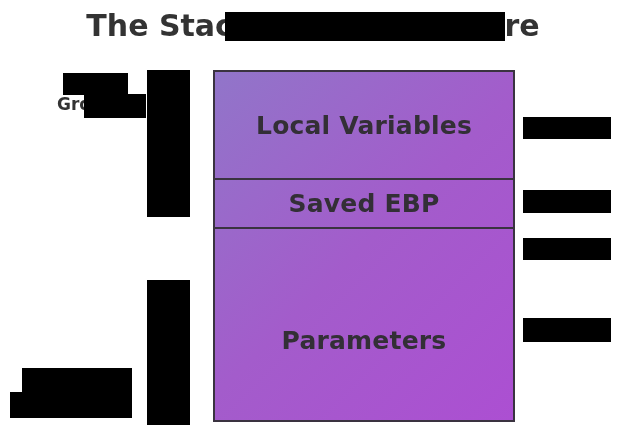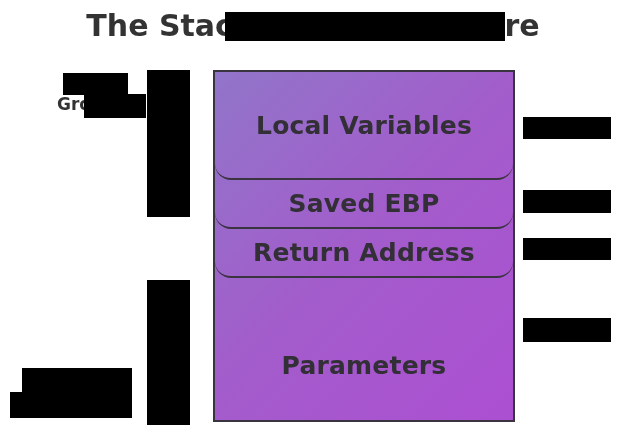--- a/index.html
+++ b/index.html
@@ -82,21 +82,20 @@
     position: relative;
     display: flex;
     align-items: center;
     justify-content: center;
     box-sizing: border-box;
     border-bottom: 2px solid #3a3340;
     color: #332f36;
     font-size: 25px;
     font-weight: bold;
     letter-spacing: 0.2px;
-    border-radius: 16px;
   }
   .stack-cell:last-child {
     border-bottom: none;
   }
   .cell-locals      { flex: 0 0 108px; }
   .cell-saved-ebp   { flex: 0 0 49px; justify-content: center;  }
   .cell-return-addr { flex: 0 0 49px;  }
   .cell-parameters  { flex: 1 1 auto; margin-top: 32px;  }
 
   
@@ -136,23 +135,20 @@
   <div class="redaction redact-left-word-4"></div>
   <div class="redaction redact-left-bottom"></div>
 
   <div class="stack-frame">
     <div class="stack-cell cell-locals">
       <span>Local Variables</span>
     </div>
     <div class="stack-cell cell-saved-ebp">
       <span>Saved EBP</span>
     </div>
-    <div class="stack-cell cell-return-addr">
-      <span>Return Address</span>
-    </div>
     <div class="stack-cell cell-parameters">
       <span>Parameters</span>
     </div>
   </div>
 
   <div class="right-label" style="top:117px;"></div>
   <div class="redaction redact-right-1"></div>
 
   <div class="right-label" style="top:190px;"></div>
   <div class="redaction redact-right-2"></div>

